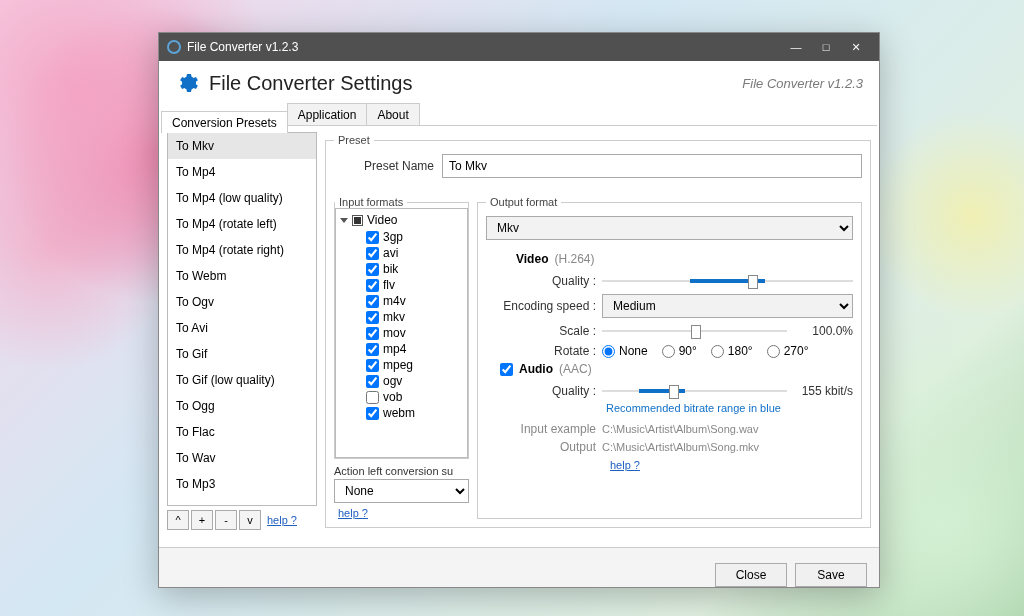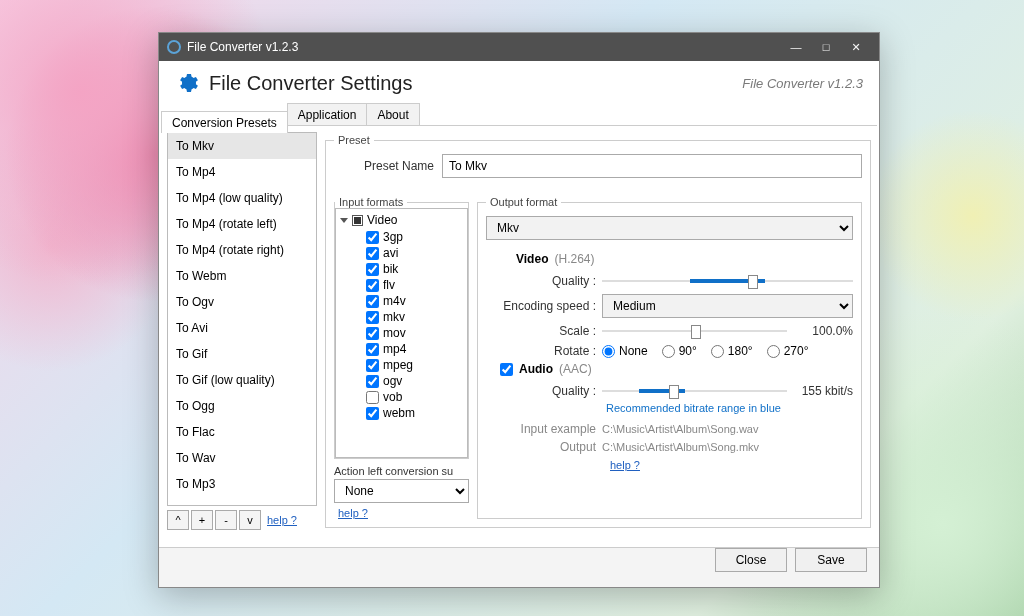--- a/index.html
+++ b/index.html
@@ -77,21 +77,21 @@
 .sval{width:60px;text-align:right;font-size:12px;color:#333;}
 .encsel{flex:1;background:#f2f2f2;}
 .radios{display:flex;gap:14px;font-size:12px;align-items:center;}
 .radios label{display:flex;align-items:center;gap:4px;}
 .radios input{margin:0;}
 .reco{font-size:11px;color:#1070c8;margin-left:120px;margin-top:-2px;margin-bottom:8px;}
 .fntemplate input{flex:1;}
 .greytxt{color:#888;}
 .fslinks{margin-left:120px;}
 .footer { position:absolute; bottom:0; left:0; right:0; height:40px;
-  border-top:1px solid #ccc; background:#f4f4f4; display:flex; align-items:flex-start;
+  border-top:1px solid #ccc; background:#f4f4f4; display:flex; align-items:flex-end;
   justify-content:flex-end; padding:0 12px; gap:8px; }
 .btn { min-width:72px; height:24px; border:1px solid #aaa; background:#f0f0f0;
   font-size:12px; cursor:pointer; }
 </style>
 </head>
 <body>
 
 <div class="wallpaper"></div>
 
 <div class="window">

